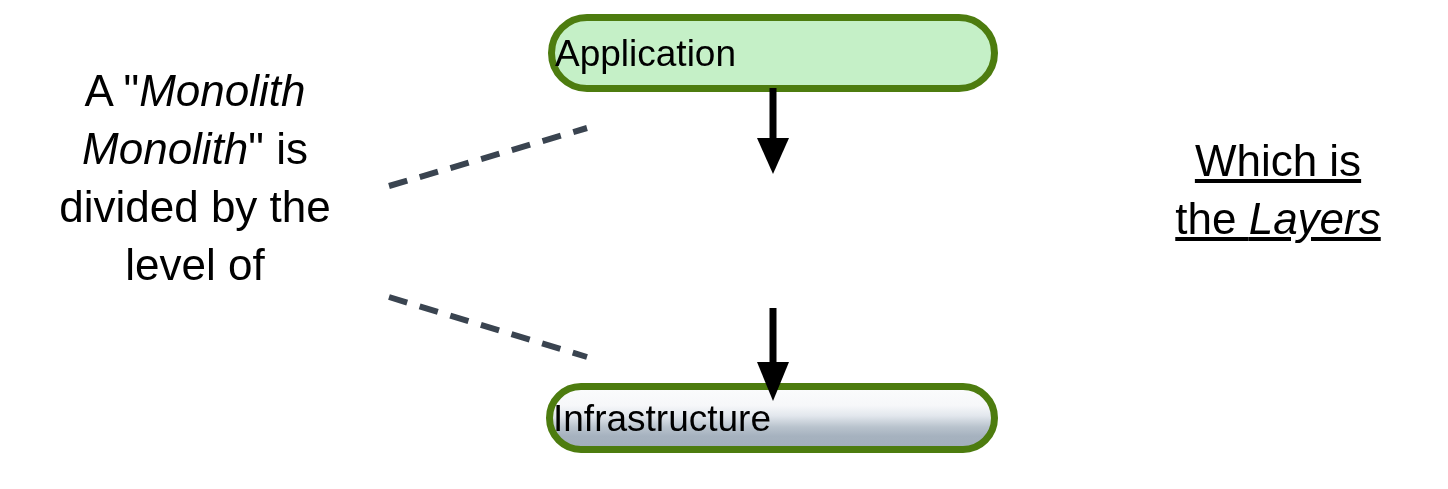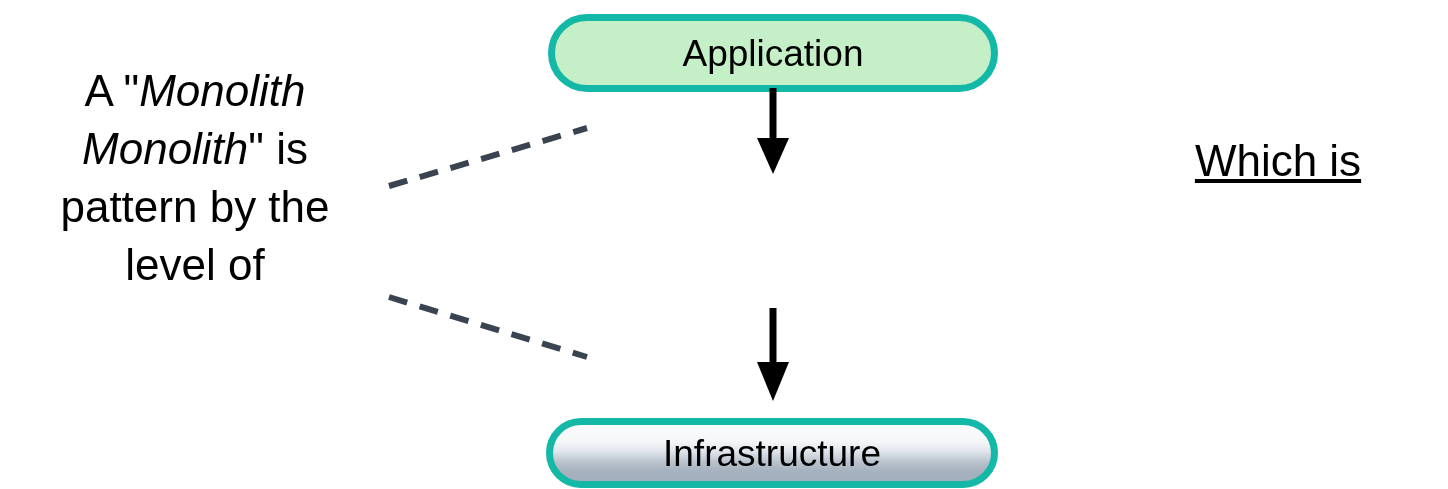--- a/index.html
+++ b/index.html
@@ -40,24 +40,23 @@
     top: 132px;
     width: 340px;
     text-decoration: underline;
   }
   .cap-line { display: block; }
 
   
   .layer-box {
     position: absolute;
     box-sizing: border-box;
-    border: 7px solid #14b8a6;
+    border: 7px solid #4d7c0f;
     display: flex;
     align-items: center;
-    justify-content: center;
     font-size: 37px;
     line-height: 1;
     color: #000000;
   }
 
   #box-application {
     left: 548px;
     top: 14px;
     width: 450px;
     height: 78px;
@@ -69,21 +68,21 @@
     left: 546px;
     top: 170px;
     width: 454px;
     height: 142px;
     background: #cfe1fa;
     border-radius: 30px;
   }
 
   #box-infrastructure {
     left: 546px;
-    top: 418px;
+    top: 383px;
     width: 452px;
     height: 70px;
     background: linear-gradient(to bottom,
                  #fafbfc 0%,
                  #f6f7f9 28%,
                  #e2e7ed 46%,
                  #b9c3cd 66%,
                  #a6b2bf 82%,
                  #a3afbc 100%);
     border-radius: 35px;
@@ -107,26 +106,27 @@
   #leader-lower { left: 385px; top: 285px; width: 210px; height: 80px; }
 </style>
 </head>
 <body>
 
 <div id="canvas">
 
   <div id="caption-left" class="caption">
     <span class="cap-line"><span>A "</span><span class="ital">Monolith</span><span></span></span>
     <span class="cap-line"><span></span><span class="ital">Monolith</span><span>" is</span></span>
-    <span class="cap-line">pattern by the</span>
+    <span class="cap-line">divided by the</span>
     <span class="cap-line">level of</span>
   </div>
 
   <div id="caption-right" class="caption">
     <span class="cap-line">Which is</span>
+    <span class="cap-line"><span>the </span><span class="ital">Layers</span></span>
   </div>
 
   <div id="box-application" class="layer-box">
     <span>Application</span>
   </div>
 
 
   <div id="box-infrastructure" class="layer-box">
     <span>Infrastructure</span>
   </div>

